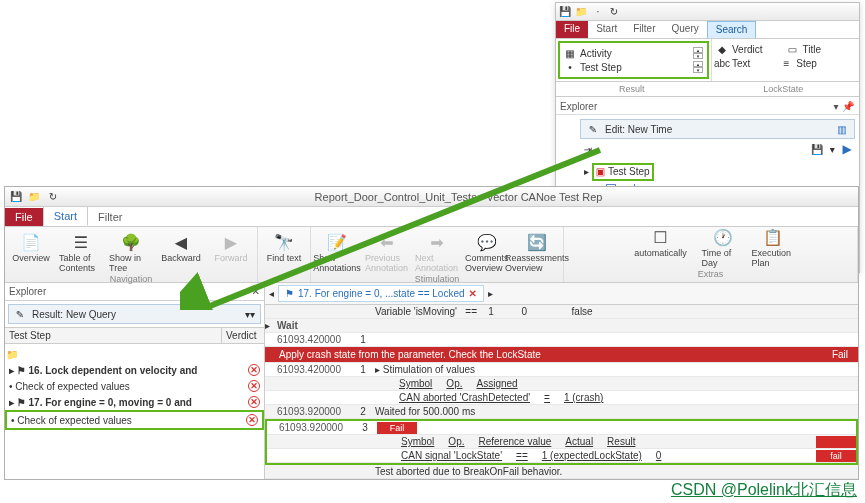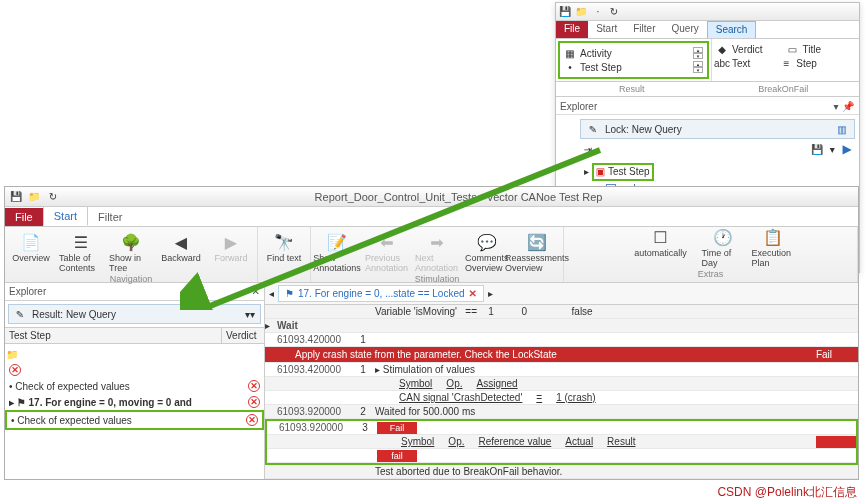--- a/index.html
+++ b/index.html
@@ -66,31 +66,31 @@
   .row.hl{ border:2px solid #62b81a; }
   
   .detail-pane{ flex:1; display:flex; flex-direction:column; overflow:hidden;}
   .dp-tab{ display:flex; align-items:center; gap:4px; background:#f7f7f7; border-bottom:1px solid #ccc; padding:2px 4px;}
   .dp-tab .tab{ background:#fff; border:1px solid #b8d8f0; padding:2px 6px; color:#2a6fc0; font-size:10px; display:flex; align-items:center; gap:4px;}
   .dp-tab .x{ color:#d04040; font-weight:bold; cursor:pointer;}
   .tbl{ font-size:10px; }
   .trow{ display:flex; border-bottom:1px solid #e8e8e8; min-height:14px; align-items:center;}
   .c0{width:10px;} .c1{width:76px; padding-left:2px; color:#555;} .c2{width:24px; text-align:center;} .c3{flex:1;} .c4{width:40px;}
   .shade{ background:#f3f3f3;}
-  .crash{ background:#c72a2a; color:#fff; padding:2px 20px;}
+  .crash{ background:#c72a2a; color:#fff; padding:2px 4px;}
   .crash .c1,.crash .c2,.crash .c3{color:#fff;}
   .failcell{ background:#d42a2a; color:#fff; text-align:center; font-size:9px; padding:1px 3px;}
   .hl-block{ border:2px solid #62b81a; }
   .detail-inner{ padding-left:24px; display:flex; gap:14px; font-size:10px;}
   .detail-inner span{white-space:nowrap;text-decoration:underline;}
   
   
   .arrow{ position:absolute; top:140px; left:180px; width:430px; height:170px; pointer-events:none;}
   
-  .watermark{ position:absolute; bottom:2px; right:8px; font-size:12px; color:#b91c1c;}
+  .watermark{ position:absolute; bottom:2px; right:8px; font-size:16px; color:#15803d;text-decoration:underline;}
 </style>
 </head>
 <body>
 
 <div class="query-win">
   <div class="qw-titlebar">
     <span class="mini-icon">💾</span>
     <span class="mini-icon">📁</span>
     <span class="mini-icon">·</span>
     <span class="mini-icon">↻</span>
@@ -131,32 +131,32 @@
       <div class="qw-row">
           <span class="mini-icon">abc</span>
           <span>Text</span>
         <span style="margin-left:26px" class="mini-icon">≡</span>
           <span>Step</span>
         </div>
     </div>
   </div>
   <div style="display:flex;">
     <div class="qw-sectlabel" style="flex:1">Result</div>
-    <div class="qw-sectlabel" style="flex:1">BreakOnFail</div>
+    <div class="qw-sectlabel" style="flex:1">LockState</div>
   </div>
   <div class="qw-explorer">
     <div class="qw-exp-head">
         <span>Explorer</span>
         <span class="spacer"></span>
         <span>▾</span>
         <span style="margin-left:4px">📌</span>
       </div>
     <div class="qw-edit">
       <span class="mini-icon">✎</span>
-      <span>Lock: New Query</span>
+      <span>Edit: New Time</span>
       <span class="spacer" style="flex:1"></span>
       <span class="mini-icon" style="color:#2a6fc0;">▥</span>
     </div>
     <div class="qw-toolbar">
       <span class="mini-icon">⇥</span>
       <span>
         <span class="mini-icon" style="color:#2a6fc0;">💾</span>
         <span class="mini-icon">▾</span>
         <span class="mini-icon" style="color:#2a6fc0; font-size:12px;">▶</span>
       </span>
@@ -301,20 +301,21 @@
       </div>
       <div class="exp-cols">
         <span>Test Step</span>
         <span>Verdict</span>
       </div>
       <div class="exp-tree">
         <div class="row" style="padding-left:2px;">
             <span class="mini-icon">📁</span>
           </div>
         <div class="row ind1">
+            <span class="lbl bold">▸ ⚑ <span>16. Lock dependent on velocity and</span></span>
             <span class="redx">✕</span>
           </div>
         <div class="row ind2">
             <span class="lbl">• <span>Check of expected values</span></span>
             <span class="redx">✕</span>
           </div>
         <div class="row ind1">
             <span class="lbl bold">▸ ⚑ <span>17. For engine = 0, moving = 0 and</span></span>
             <span class="redx">✕</span>
           </div>
@@ -366,21 +367,21 @@
               <span>Symbol</span>
               <span>Op.</span>
               <span>Assigned</span>
             </span>
           </div>
         <div class="trow">
             <span class="c0"></span>
             <span class="c1"></span>
             <span class="c2"></span>
             <span class="c3 detail-inner">
-              <span>CAN signal 'CrashDetected'</span>
+              <span>CAN aborted 'CrashDetected'</span>
               <span>=</span>
               <span>1 (crash)</span>
             </span>
           </div>
         <div class="trow shade">
             <span class="c0"></span>
             <span class="c1">61093.920000</span>
             <span class="c2">2</span>
             <span class="c3">Waited for 500.000 ms</span>
           </div>
@@ -401,20 +402,26 @@
                 <span>Reference value</span>
                 <span>Actual</span>
                 <span>Result</span>
               </span>
               <span class="c4 failcell">&nbsp;</span>
             </div>
           <div class="trow">
               <span class="c0"></span>
               <span class="c1"></span>
               <span class="c2"></span>
+              <span class="c3 detail-inner">
+                <span>CAN signal 'LockState'</span>
+                <span>==</span>
+                <span>1 (expectedLockState)</span>
+                <span>0</span>
+              </span>
               <span class="c4 failcell">fail</span>
             </div>
         </div>
         <div class="trow shade">
             <span class="c0"></span>
             <span class="c1"></span>
             <span class="c2"></span>
             <span class="c3">Test aborted due to BreakOnFail behavior.</span>
           </div>
       </div>

